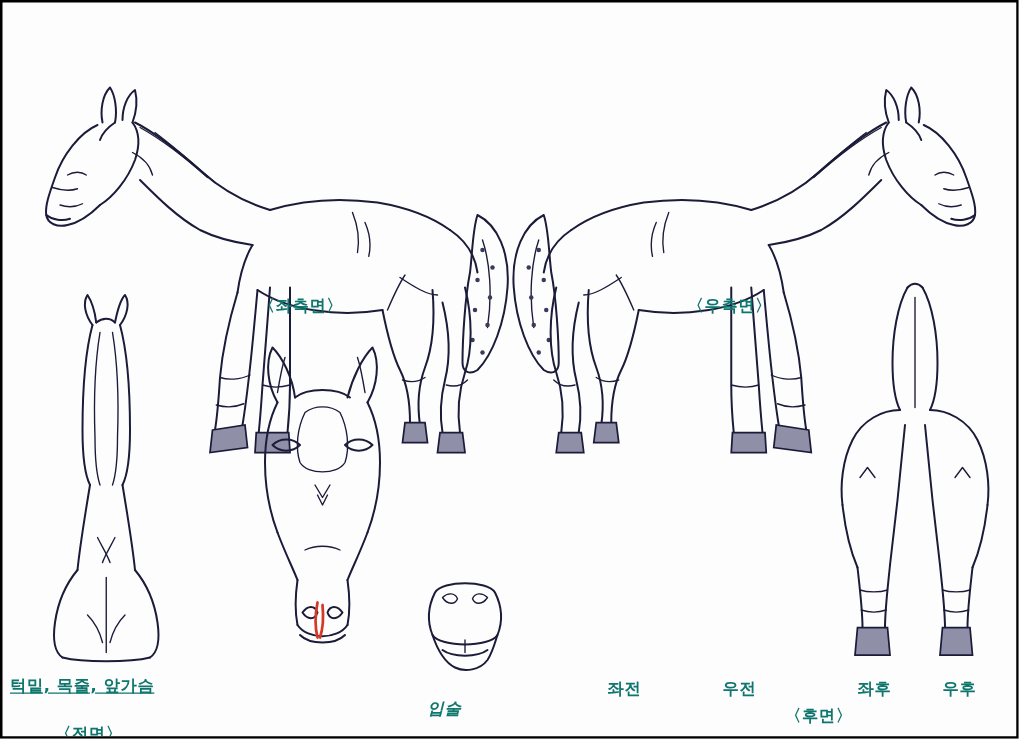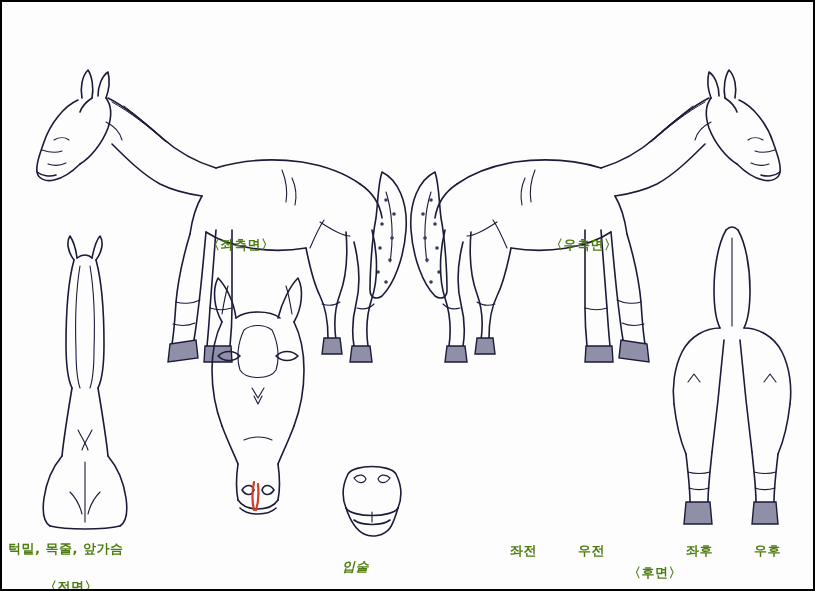--- a/index.html
+++ b/index.html
@@ -15,21 +15,21 @@
     border: 2px solid #000;
     box-sizing: border-box;
     overflow: hidden;
     font-family: "DejaVu Sans", sans-serif;
   }
   .label {
     position: absolute;
     font-family: "DejaVu Sans", sans-serif;
     font-size: 13px;
     font-weight: bold;
-    color: #4d7c0f;
+    color: #0f766e;
     white-space: nowrap;
     letter-spacing: 0.5px;
   }
   .title {
     position: absolute;
     top: 8px;
     left: 0;
     width: 100%;
     text-align: center;
     font-family: "DejaVu Sans", sans-serif;
@@ -244,21 +244,21 @@
 
       <path class="ln" d="M40,226 C30,238 24,254 22,268 C20,282 22,292 28,296"></path>
       <path class="ln" d="M86,226 C96,238 102,254 104,268 C106,282 104,292 98,296"></path>
       <path class="ln" d="M28,296 C44,300 82,300 98,296"></path>
 
       <path class="ln-thin" d="M63,232 C63,252 63,272 63,292"></path>
       <path class="ln-thin" d="M48,262 C54,268 58,276 60,284"></path>
       <path class="ln-thin" d="M78,262 C72,268 68,276 66,284"></path>
     </svg>
   </div>
-  <div class="label" style="left:6px; top:538px;">턱밑, 목줄, 앞가슴</div>
+  <div class="label" style="left:6px; top:538px;text-decoration:underline;">턱밑, 목줄, 앞가슴</div>
   <div class="label" style="left:42px; top:576px;">〈전면〉</div>
 
   <div class="fig" style="left:190px; top:268px;">
     <svg width="130" height="270" viewBox="0 0 130 270">
 
       <path class="ln" d="M30,52 C22,38 20,20 26,8 C34,16 42,32 44,48"></path>
       <path class="ln" d="M86,48 C90,32 98,16 106,8 C112,20 110,38 102,52"></path>
       <path class="ln-thin" d="M30,44 C32,32 34,22 36,16"></path>
       <path class="ln-thin" d="M100,44 C98,32 96,22 94,16"></path>
 
@@ -332,19 +332,19 @@
       <path class="ln" d="M90,228 C92,248 94,264 94,278"></path>
       <path class="ln" d="M116,230 C114,248 112,264 112,278"></path>
       <path class="ln-thin" d="M92,248 C98,250 108,250 114,248"></path>
       <path class="ln-thin" d="M93,264 C99,266 107,266 113,264"></path>
 
       <path class="hoof" d="M24,278 L48,278 L50,300 L22,300 Z"></path>
       <path class="hoof" d="M92,278 L114,278 L116,300 L90,300 Z"></path>
     </svg>
   </div>
 
-  <div class="label" style="left:508px; top:540px;font-family:Liberation Mono, monospace;">좌전</div>
+  <div class="label" style="left:484px; top:540px;font-family:Liberation Mono, monospace;">좌전</div>
   <div class="label" style="left:576px; top:540px;">우전</div>
   <div class="label" style="left:684px; top:540px;">좌후</div>
   <div class="label" style="left:752px; top:540px;">우후</div>
   <div class="label" style="left:626px; top:562px;">〈후면〉</div>
 
 </div>
 
 </body></html>

